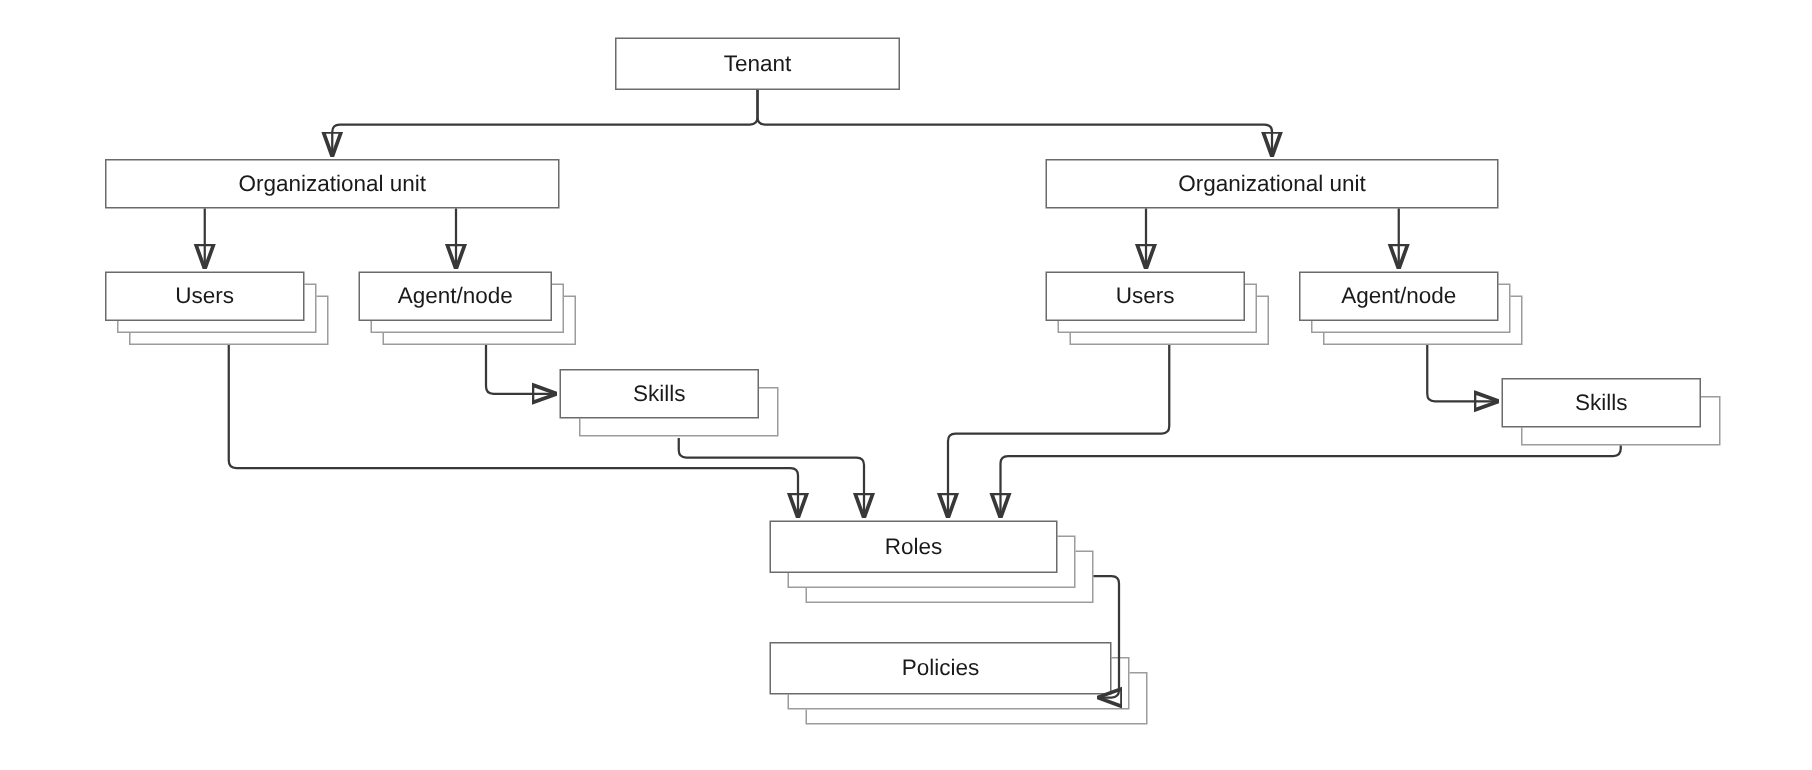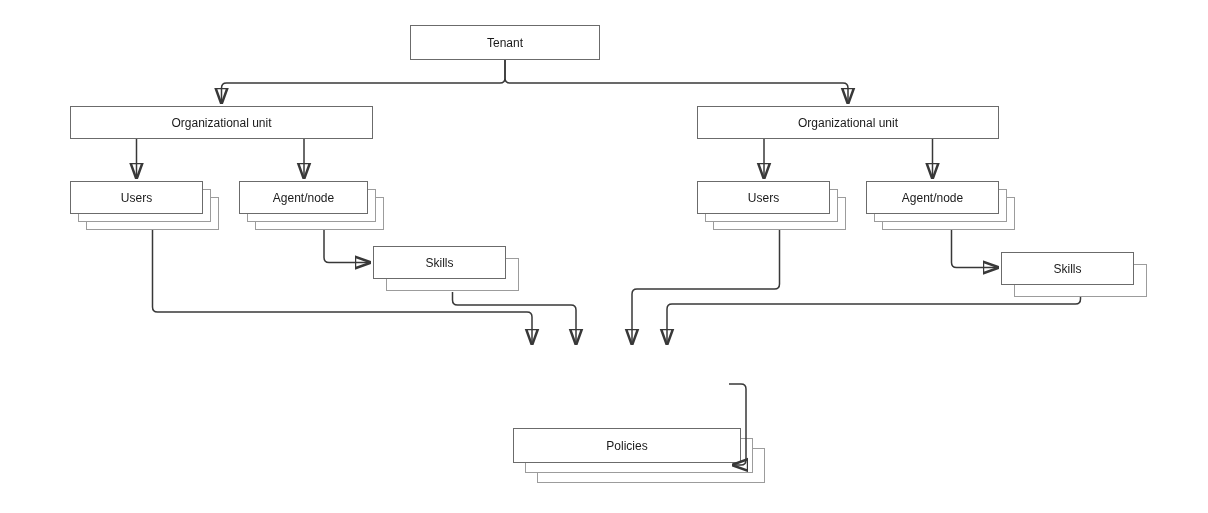--- a/index.html
+++ b/index.html
@@ -12,21 +12,21 @@
   }
   .node{position:absolute;}
   .node .layer{
     position:absolute;left:0;top:0;width:100%;height:100%;
     background:#ffffff;border:1.5px solid #9c9c9c;box-sizing:border-box;
   }
   .node .box{
     position:absolute;left:0;top:0;width:100%;height:100%;
     background:#ffffff;border:1.5px solid #6b6b6b;box-sizing:border-box;
     display:flex;align-items:center;justify-content:center;
-    font-size:12px;color:#1a1a1a;z-index:3;white-space:nowrap;
+    font-size:15px;color:#1a1a1a;z-index:3;white-space:nowrap;
   }
   .l2{z-index:2}
   .l3{z-index:1}
   .s8  .l2{transform:translate(8px,8px)}
   .s8  .l3{transform:translate(16px,16px)}
   .s13 .l2{transform:translate(13px,12px)}
   .s12 .l2{transform:translate(12px,10px)}
   .s12 .l3{transform:translate(24px,20px)}
   svg.wires{position:absolute;left:0;top:0;z-index:4;pointer-events:none;}
   svg.wires path{fill:none;stroke:#383838;stroke-width:1.5;}
@@ -114,20 +114,27 @@
     </div>
   </div>
 
   <div class="node s13" style="left:1001px;top:252px;width:133px;height:33px">
     <div class="layer l2"></div>
     <div class="box">
       <span>Skills</span>
     </div>
   </div>
 
+  <div class="node s12" style="left:513px;top:347px;width:192px;height:35px">
+    <div class="layer l3"></div>
+    <div class="layer l2"></div>
+    <div class="box">
+      <span>Roles</span>
+    </div>
+  </div>
 
   <div class="node s12" style="left:513px;top:428px;width:228px;height:35px">
     <div class="layer l3"></div>
     <div class="layer l2"></div>
     <div class="box">
       <span>Policies</span>
     </div>
   </div>
 
 </div>

